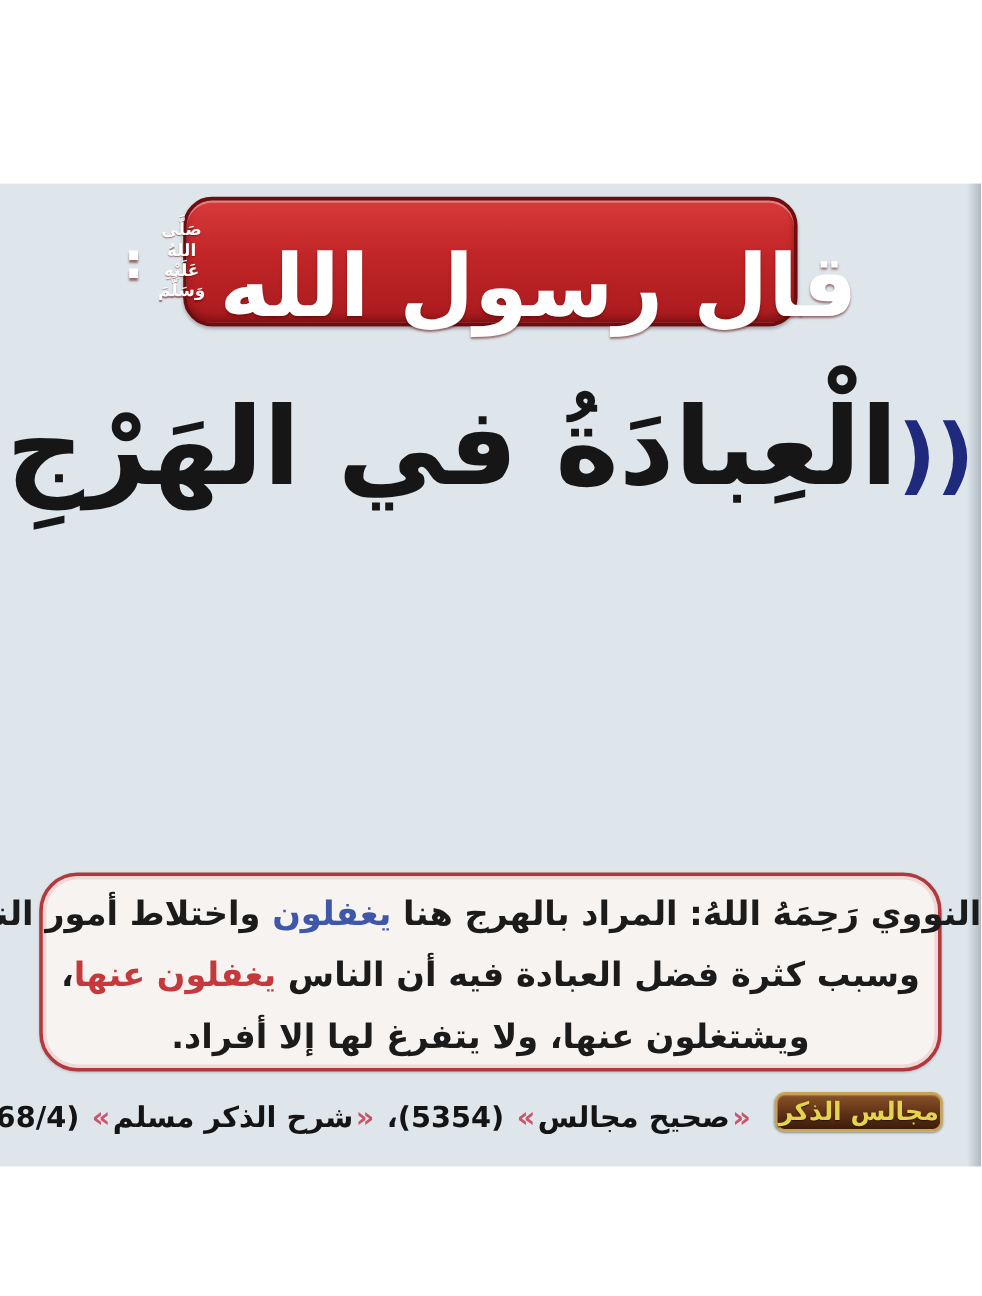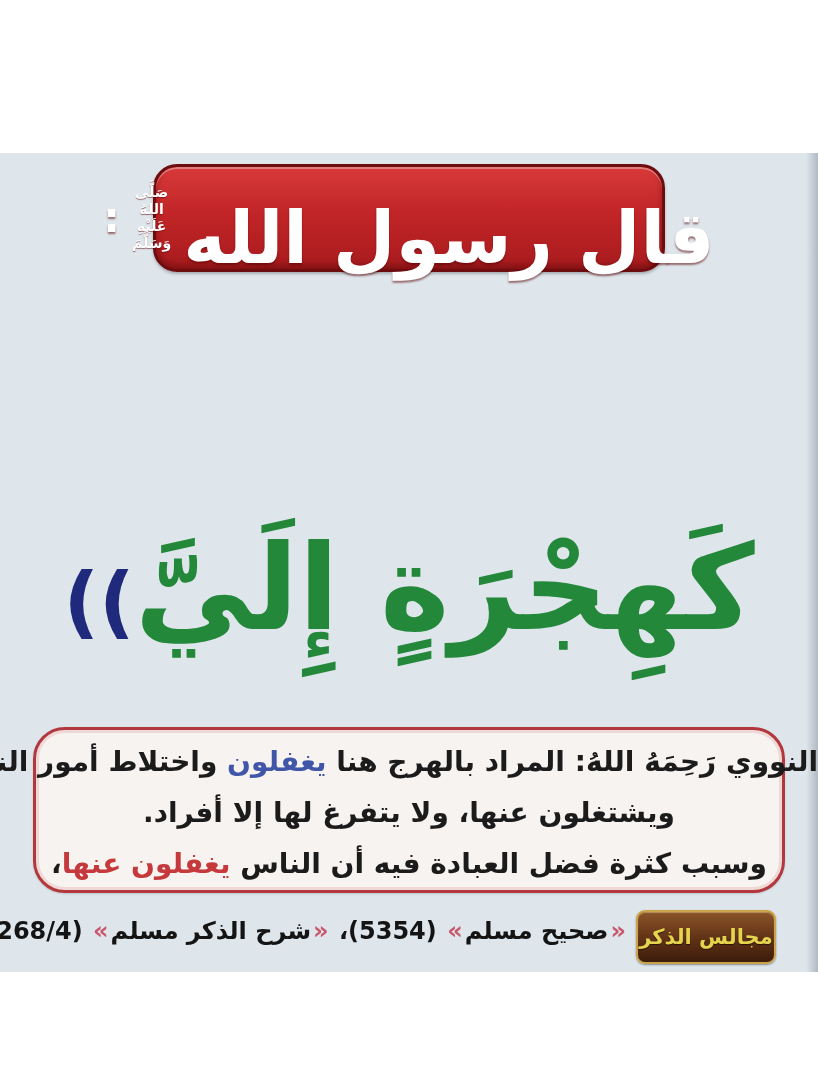--- a/index.html
+++ b/index.html
@@ -57,21 +57,21 @@
   }
   .hl-blue{color:var(--text_blue,#4056a8);}
   .hl-red{color:var(--text_red,#c5393c);}
   
   .citation-text{
     position:absolute;top:764px;right:190px;left:36px;direction:rtl;text-align:center;
     font-size:24px;font-weight:bold;color:#141414;white-space:nowrap;
   }
   .citation-text .g{color:var(--citation_pink,#c9566a);margin:0 2px;}
   .badge{
-    position:absolute;top:757px;right:42px;width:140px;height:54px;box-sizing:border-box;
+    position:absolute;top:757px;right:32px;width:140px;height:33px;box-sizing:border-box;
     background:linear-gradient(180deg,#8a5428 0%,var(--badge_brown,#5f3116) 55%,#3c1c0b 100%);
     border:2px solid #caa34a;border-radius:9px;
     display:flex;align-items:center;justify-content:center;
     box-shadow:0 1px 2px rgba(0,0,0,.4), inset 0 1px 1px rgba(255,235,170,.4);
   }
   .badge-label{
     font-size:21px;font-weight:bold;color:var(--badge_gold,#e5d44e);line-height:1;
     text-shadow:0 1px 1px rgba(40,15,0,.9);white-space:nowrap;
   }
 </style>
@@ -84,28 +84,28 @@
 
     <div class="header-box">
       <span class="header-label">قال رسول الله</span>
       <span class="salutation">
         <span>صَلَّى اللهُ</span>
         <span>عَلَيْهِ وَسَلَّمَ</span>
       </span>
       <span class="header-colon">:</span>
     </div>
 
+    <div class="hadith-line hadith-line1"><span class="quote-mark">((</span><span>الْعِبادَةُ في الهَرْجِ</span></div>
 
-    <div class="hadith-line hadith-line2"><span>كَهِجْرَةٍ إِلَيَّ</span><span class="quote-mark">))</span></div>
 
     <div class="commentary-box">
       <div class="commentary-line"><span>قال النووي رَحِمَهُ اللهُ: المراد بالهرج هنا </span><span class="hl-blue">يغفلون</span><span> واختلاط أمور الناس.</span></div>
+      <div class="commentary-line"><span>وسبب كثرة فضل العبادة فيه أن الناس </span><span class="hl-red">يغفلون عنها</span><span>،</span></div>
       <div class="commentary-line">ويشتغلون عنها، ولا يتفرغ لها إلا أفراد.</div>
-      <div class="commentary-line"><span>وسبب كثرة فضل العبادة فيه أن الناس </span><span class="hl-red">يغفلون عنها</span><span>،</span></div>
     </div>
 
-    <div class="citation-text"><span class="g">«</span><span>صحيح مسلم</span><span class="g">»</span> <span>(5354)،</span> <span class="g">«</span><span>شرح الذكر مسلم</span><span class="g">»</span> <span>(2268/4)</span></div>
+    <div class="citation-text"><span class="g">«</span><span>صحيح مجالس</span><span class="g">»</span> <span>(5354)،</span> <span class="g">«</span><span>شرح الذكر مسلم</span><span class="g">»</span> <span>(2268/4)</span></div>
 
     <div class="badge">
       <span class="badge-label">مجالس الذكر</span>
     </div>
   </div>
 </div>
 
 </body></html>

